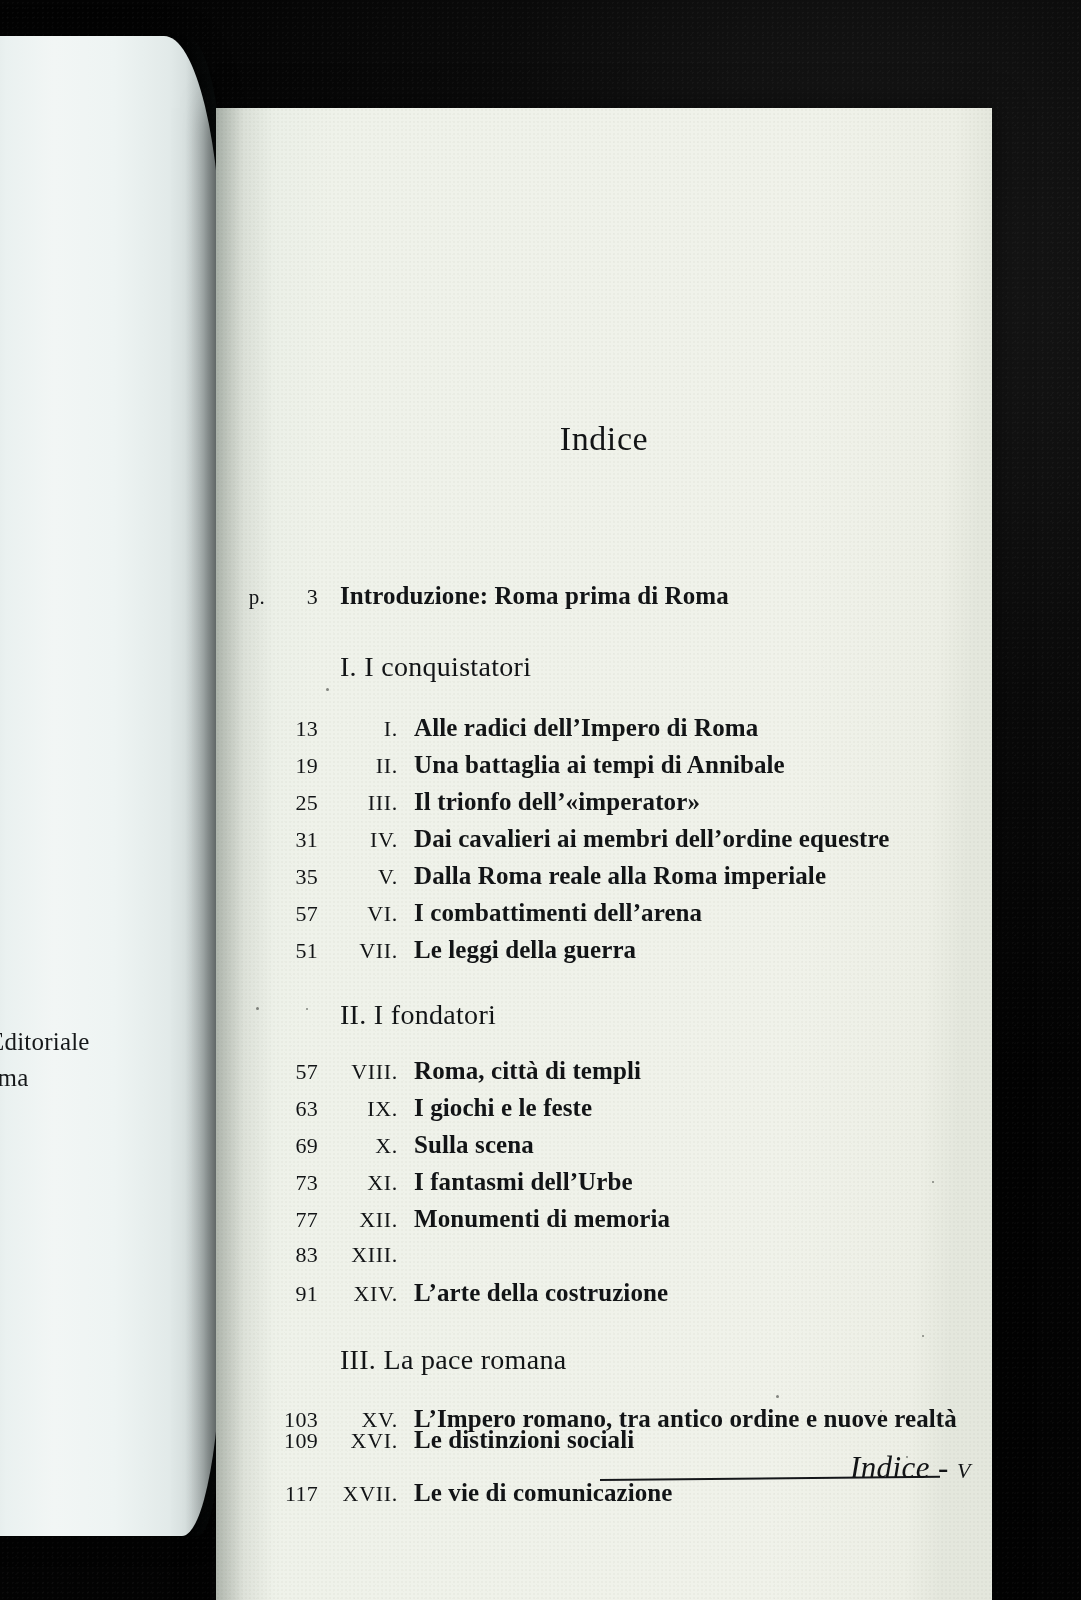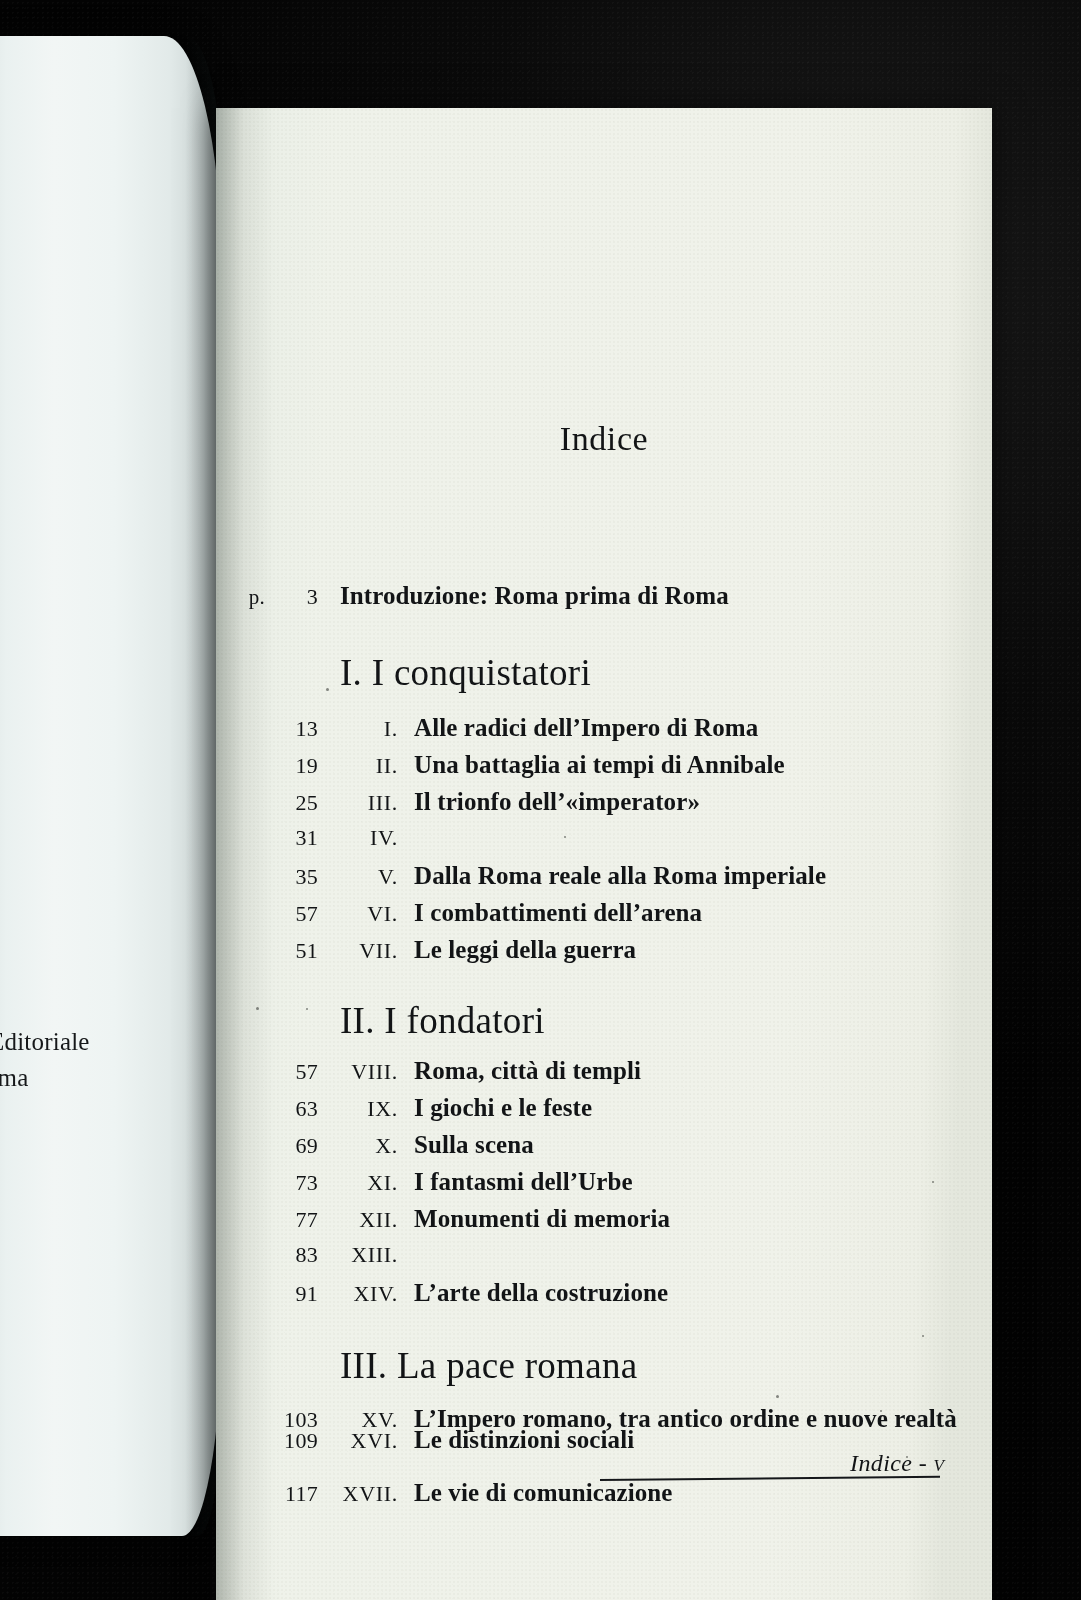--- a/index.html
+++ b/index.html
@@ -103,32 +103,32 @@
     padding-right:4px;font-variant:small-caps;letter-spacing:.7px;
   }
   .ttl{
     font-size:25px;padding-left:12px;white-space:nowrap;letter-spacing:.1px;font-weight:bold;
   }
   .intro .ttl{padding-left:22px;}
 
   
   .part{
     position:absolute;left:124px;width:700px;
-    font-size:37px;letter-spacing:.3px;
+    font-size:28px;letter-spacing:.3px;
   }
 
   
   .foot-rule{
     position:absolute;left:384px;top:1371px;width:340px;height:0;
     border-top:2.2px solid #15171a;
     transform:rotate(-0.55deg);transform-origin:left center;
   }
   .foot-label{
     position:absolute;left:634px;top:1342px;
-    font-style:italic;font-size:24px;letter-spacing:.4px;
+    font-style:italic;font-size:31px;letter-spacing:.4px;
   }
   .foot-label .rn{font-style:italic;font-variant:small-caps;}
 
   
   .speck{position:absolute;background:#2a2c28;border-radius:50%;opacity:.55;}
 </style>
 </head>
 <body>
 
 <div class="backdrop">
@@ -176,20 +176,21 @@
     <div class="row" style="top:680px">
       <div class="pfx"></div>
       <div class="pg">25</div>
       <div class="num">III.</div>
       <div class="ttl">Il trionfo dell’«imperator»</div>
     </div>
     <div class="row" style="top:717px">
       <div class="pfx"></div>
       <div class="pg">31</div>
       <div class="num">IV.</div>
+      <div class="ttl">Dai cavalieri ai membri dell’ordine equestre</div>
     </div>
     <div class="row" style="top:754px">
       <div class="pfx"></div>
       <div class="pg">35</div>
       <div class="num">V.</div>
       <div class="ttl">Dalla Roma reale alla Roma imperiale</div>
     </div>
     <div class="row" style="top:791px">
       <div class="pfx"></div>
       <div class="pg">57</div>

